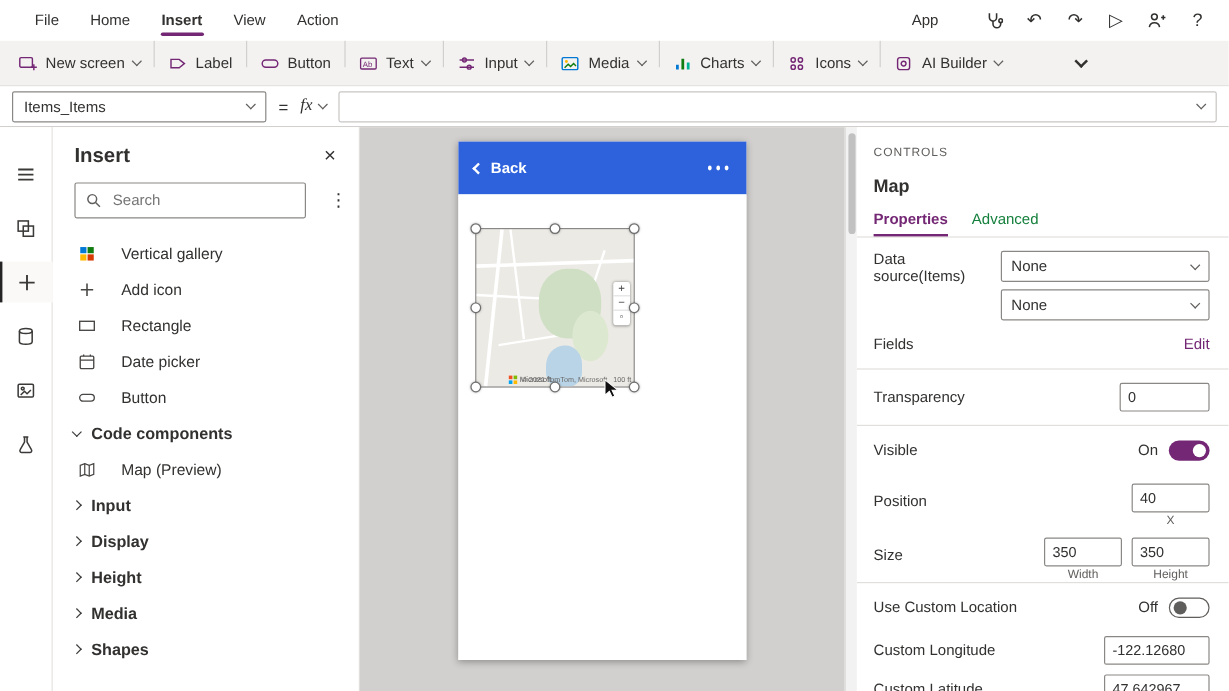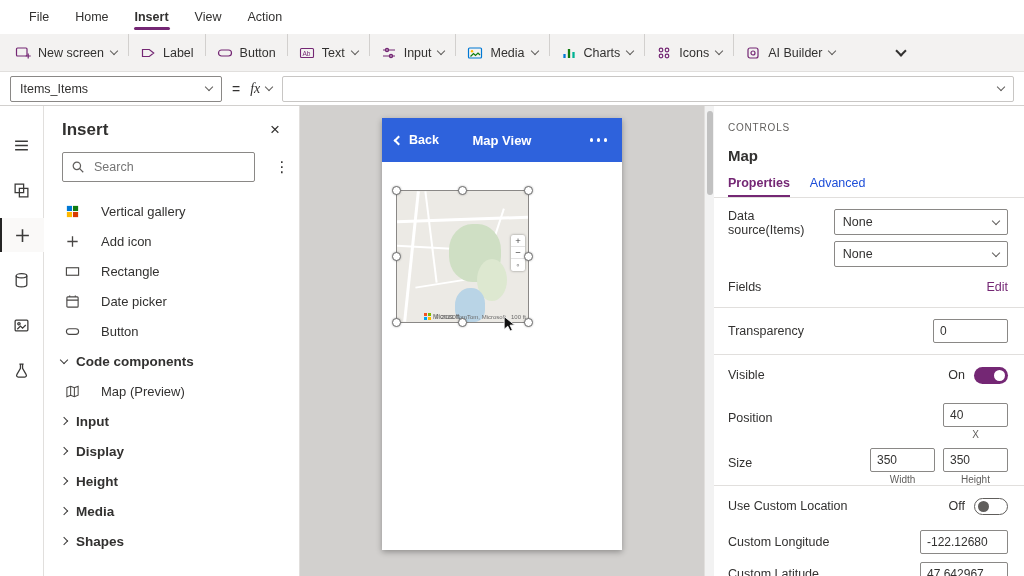--- a/index.html
+++ b/index.html
@@ -97,21 +97,21 @@
   
   .vscroll { width:10px; background:#f2f2f2; border-left:1px solid #e1dfdd; position:relative; }
   .vthumb { position:absolute; left:2px; top:5px; width:6px; height:84px; background:#c1c1c1; border-radius:3px; }
 
   
   .props { width:310px; background:#fff; font-size:12.5px; overflow:hidden; }
   .phead { padding:16px 16px 0 14px; border-bottom:1px solid #e1dfdd; }
   .eyebrow { font-size:10px; letter-spacing:.8px; color:#605e5c; }
   .ptitle { font-size:15px; font-weight:700; margin-top:14px; }
   .ptabs { display:flex; gap:20px; margin-top:12px; }
-  .ptab { padding-bottom:7px; position:relative; color:#1d4ed8; }
+  .ptab { padding-bottom:7px; position:relative; color:#15803d; }
   .ptab.active { color:var(--accent,#742774); font-weight:600; }
   .ptab.active::after { content:""; position:absolute; left:0; right:0; bottom:0; height:2px; background:var(--accent,#742774); }
   .prow { display:flex; align-items:center; justify-content:space-between; min-height:40px; padding:0 16px 0 14px; }
   .prow.tall { align-items:flex-start; padding-top:11px; min-height:64px; }
   .hr { border-top:1px solid #e1dfdd; }
   .plabel { color:#323130; }
   .pselwrap { display:flex; flex-direction:column; gap:6px; width:175px; }
   .pselect { height:26px; border:1px solid #8a8886; border-radius:2px; background:#fff; display:flex; align-items:center; justify-content:space-between; padding:4px 8px; }
   .edit-link { color:var(--accent,#742774); }
   .pinput { height:24px; border:1px solid #8a8886; border-radius:2px; padding:0 6px; font-size:12px; font-family:inherit; color:#323130; outline:none; background:#fff; }
@@ -128,20 +128,41 @@
 </style>
 </head>
 <body>
 
 <div class="menubar">
   <div class="menu-item"><span>File</span></div>
   <div class="menu-item"><span>Home</span></div>
   <div class="menu-item active"><span>Insert</span></div>
   <div class="menu-item"><span>View</span></div>
   <div class="menu-item"><span>Action</span></div>
+  <div class="menubar-right">
+    <span class="app-label">App</span>
+    <span class="mb-icon">
+      <svg width="16" height="16" viewBox="0 0 16 16" fill="none" stroke="currentColor" stroke-width="1.3">
+        <path d="M4.5 2v3.5a3 3 0 0 0 6 0V2"></path>
+          <path d="M7.5 8.5v2.5a3.2 3.2 0 0 0 6.4 0v-1"></path>
+          <circle cx="13.9" cy="8.2" r="1.5"></circle>
+      </svg>
+    </span>
+    <span class="mb-icon">↶</span>
+    <span class="mb-icon">↷</span>
+    <span class="mb-icon">▷</span>
+    <span class="mb-icon">
+      <svg width="16" height="16" viewBox="0 0 16 16" fill="none" stroke="currentColor" stroke-width="1.3">
+        <circle cx="6" cy="5" r="2.4"></circle>
+          <path d="M1.8 13.6a4.3 4.3 0 0 1 8.5 0"></path>
+          <path d="M11.6 5.6h3.6M13.4 3.8v3.6"></path>
+      </svg>
+    </span>
+    <span class="mb-icon">?</span>
+  </div>
 </div>
 
 <div class="ribbon">
   <div class="rb-item">
     <span class="ricon">
       <svg width="16" height="16" viewBox="0 0 16 16" fill="none" stroke="currentColor" stroke-width="1.2">
           <rect x="1.5" y="3" width="10.5" height="8" rx="1"></rect>
           <path d="M13.2 8.5v5M10.7 11h5"></path>
         </svg>
     </span>
@@ -391,21 +412,20 @@
       <div class="irow group">
         <span class="chev chev-right"></span>
         <span>Shapes</span>
       </div>
     </div>
   </div>
 
   <div class="canvas">
     <div class="phone">
       <div class="phone-header">
-        <span class="ph-title">Map View</span>
         <span class="back">
           <span class="chev-l"></span>
           <span>Back</span>
         </span>
         <span class="dots">
             <i></i>
             <i></i>
             <i></i>
           </span>
       </div>

